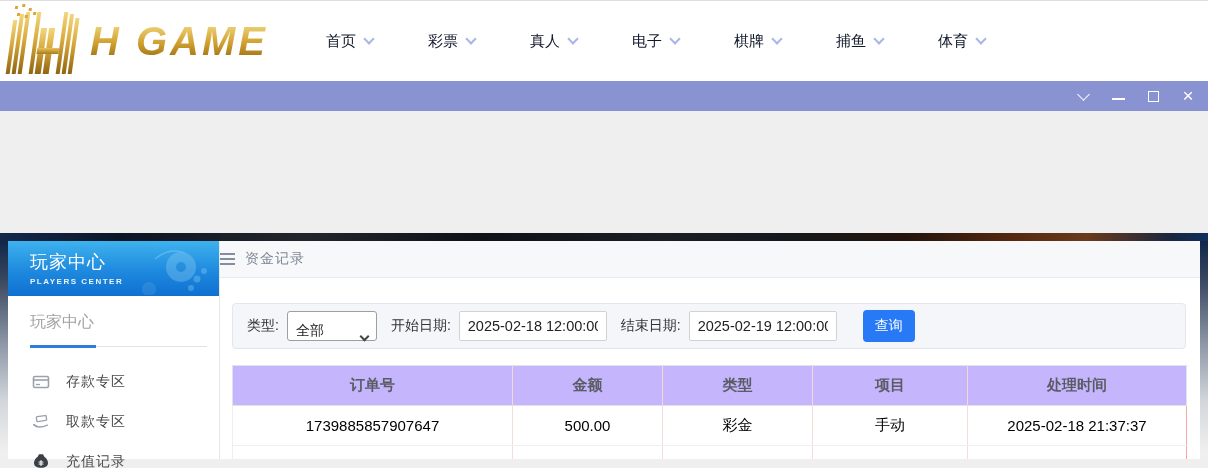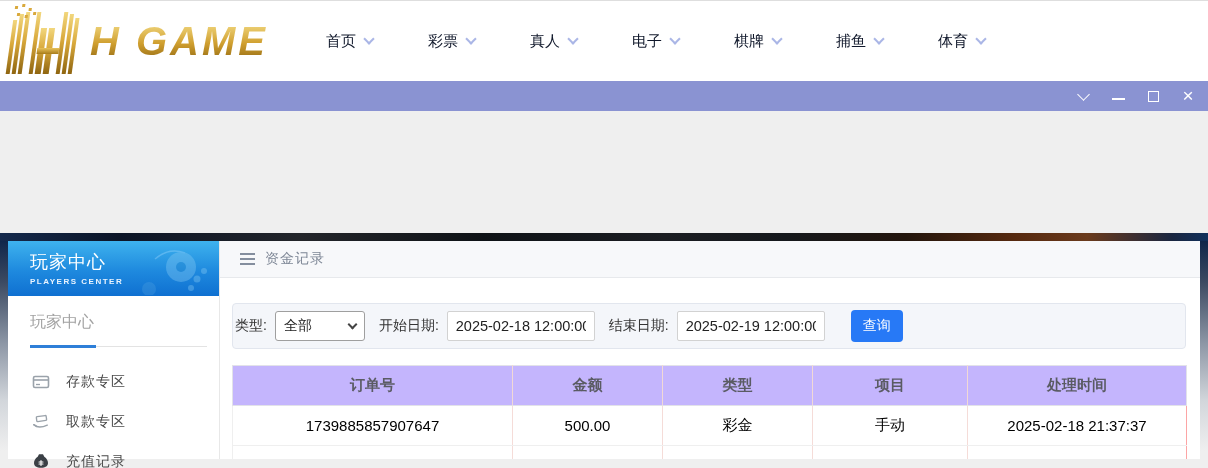--- a/index.html
+++ b/index.html
@@ -60,29 +60,29 @@
   .sb-divider { position:relative; margin:12px 0 4px 0; height:3px; }
   .sb-divider .line { position:absolute; left:22px; right:12px; top:1px; height:1px; background:#e3e3e3; }
   .sb-divider .blue { position:absolute; left:22px; top:0; width:66px; height:3px; background:#2e7fd8; }
   .sb-menu { list-style:none; margin-top:14px; }
   .sb-item { display:flex; align-items:center; height:40px; padding-left:24px; cursor:pointer; }
   .sb-item .ic { width:18px; height:18px; margin-right:16px; display:inline-flex; align-items:center; justify-content:center; }
   .sb-item .lbl { font-size:14px; color:#4a4a4a; letter-spacing:1px; }
 
   
   .main { position:absolute; left:220px; top:0; right:8px; bottom:10px; background:#fff; overflow:hidden; }
-  .main-head { height:37px; background:#f7f8fa; border-bottom:1px solid #e7e9ec; display:flex; align-items:center; padding-left:20px; }
+  .main-head { height:37px; background:#f7f8fa; border-bottom:1px solid #e7e9ec; display:flex; align-items:center; }
   .hamburger { display:inline-flex; flex-direction:column; gap:3px; width:15px; margin-right:10px; cursor:pointer; }
   .hamburger i { display:block; height:2px; background:#848e9e; }
   .crumb { font-size:14px; color:#7e8796; letter-spacing:1px; }
 
   .content { padding:25px 14px 0 12px; }
-  .filterbar { display:flex; align-items:center; height:46px; background:#f4f6fa; border:1px solid #e2e6ee; border-radius:4px; padding:0 2px; }
+  .filterbar { display:flex; align-items:center; height:46px; background:#f4f6fa; border:1px solid #e2e6ee; border-radius:4px; padding:0 14px; }
   .filterbar label { font-size:14px; color:#333; margin-right:8px; }
-  .select { display:flex; align-items:center; justify-content:space-between; width:90px; height:30px; background:#fff; border:1px solid #9f9f9f; border-radius:3px; padding:0 8px; margin-right:14px; cursor:pointer; }
+  .select { display:flex; align-items:flex-end; justify-content:space-between; width:90px; height:30px; background:#fff; border:1px solid #9f9f9f; border-radius:3px; padding:0 8px; margin-right:14px; cursor:pointer; }
   .select span.val { font-size:14px; color:#222; }
   .select .chev.dark { border-color:#444; width:7px; height:7px; margin:0 0 0 4px; margin-top:-3px; }
   .dateinput { width:148px; height:30px; border:1px solid #d2d2d2; border-radius:2px; font-size:14.5px; color:#222; padding:0 8px; margin-right:14px; font-family:"Liberation Sans",sans-serif; background:#fff; }
   .searchbtn { width:52px; height:32px; background:#2779f6; color:#fff; border:none; border-radius:4px; font-size:14px; cursor:pointer; margin-left:12px; font-family:"Liberation Sans",sans-serif; }
 
   table.funds { width:954px; margin-top:16px; border-collapse:collapse; table-layout:fixed; }
   table.funds th, table.funds td { height:40px; text-align:center; vertical-align:middle; }
   table.funds th { background:#c4b5fd; font-size:15px; font-weight:bold; color:#5a5b63; border:1px solid #e2e2e9; border-right:1px solid #f1d9d5; }
   table.funds th:last-child { border-right:1px solid #e2e2e9;margin-top:13px; }
   table.funds td { background:#fff; font-size:15px; color:#000000; border:1px solid #efefef; border-right:1px solid #f5dcd8; }

